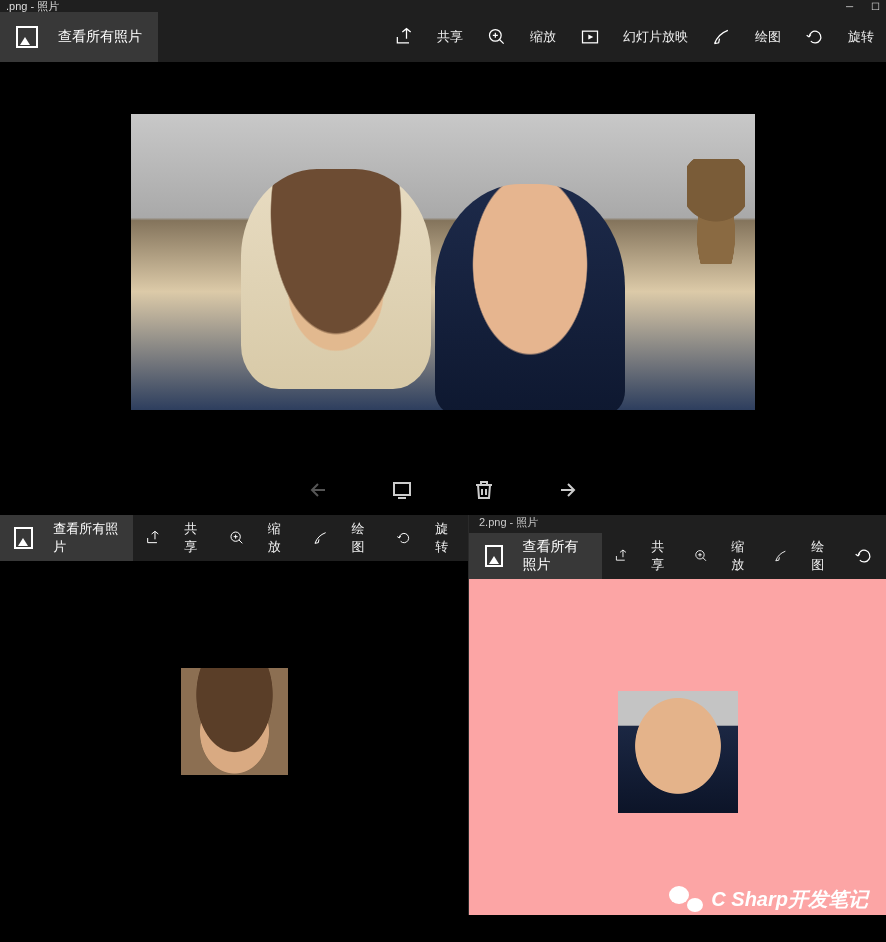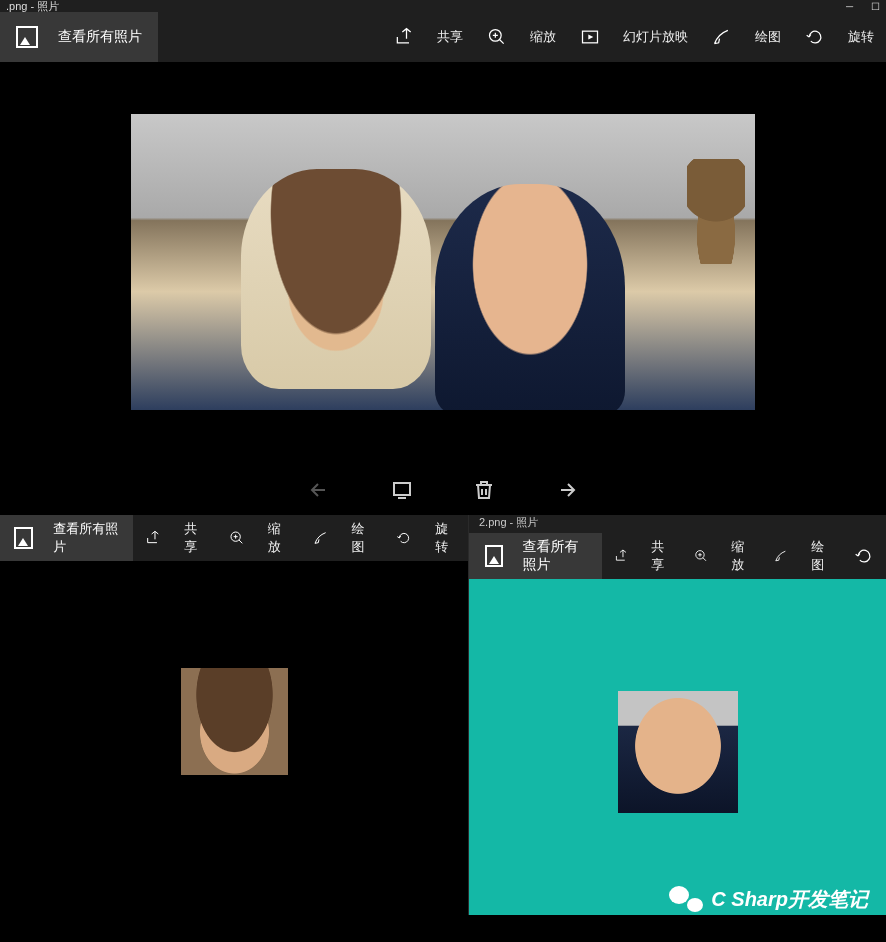--- a/index.html
+++ b/index.html
@@ -163,21 +163,21 @@
       radial-gradient(ellipse at 50% 60%, #d9aa82 45%, transparent 46%),
       #8c6f52;
     margin-top: -60px;
   }
 
   
   .win-br {
     position: absolute;
     top: 515px; left: 468px;
     width: 418px; height: 400px;
-    background: #14b8a6;
+    background: #fca5a5;
     border-left: 1px solid #2a2a2a;
   }
   .win-br .titlebar-s {
     height: 18px;
     display: flex; align-items: flex-start;
     font-size: 11px; color: #ccc;
     padding: 0 10px;
     background: #1f1f1f;
   }
   .win-br .toolbar { height: 46px; }

